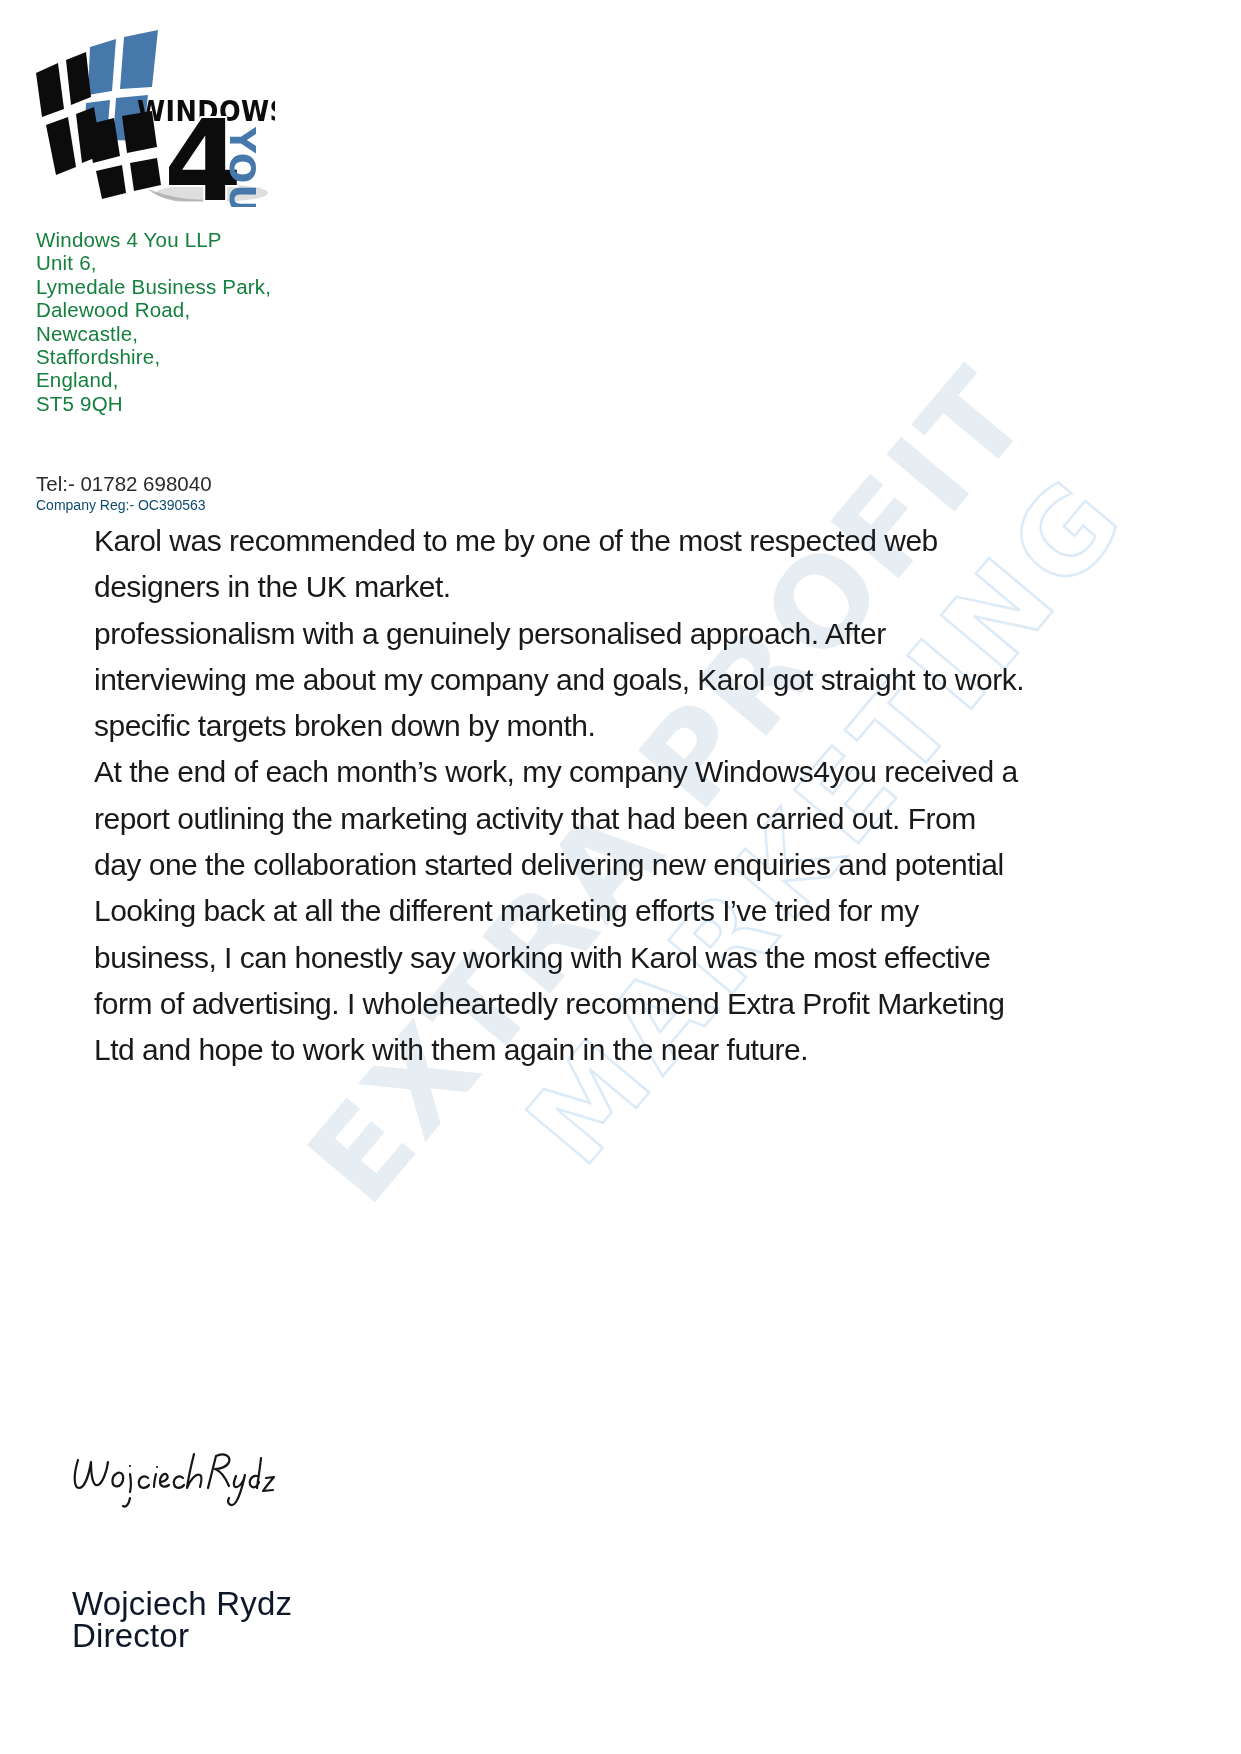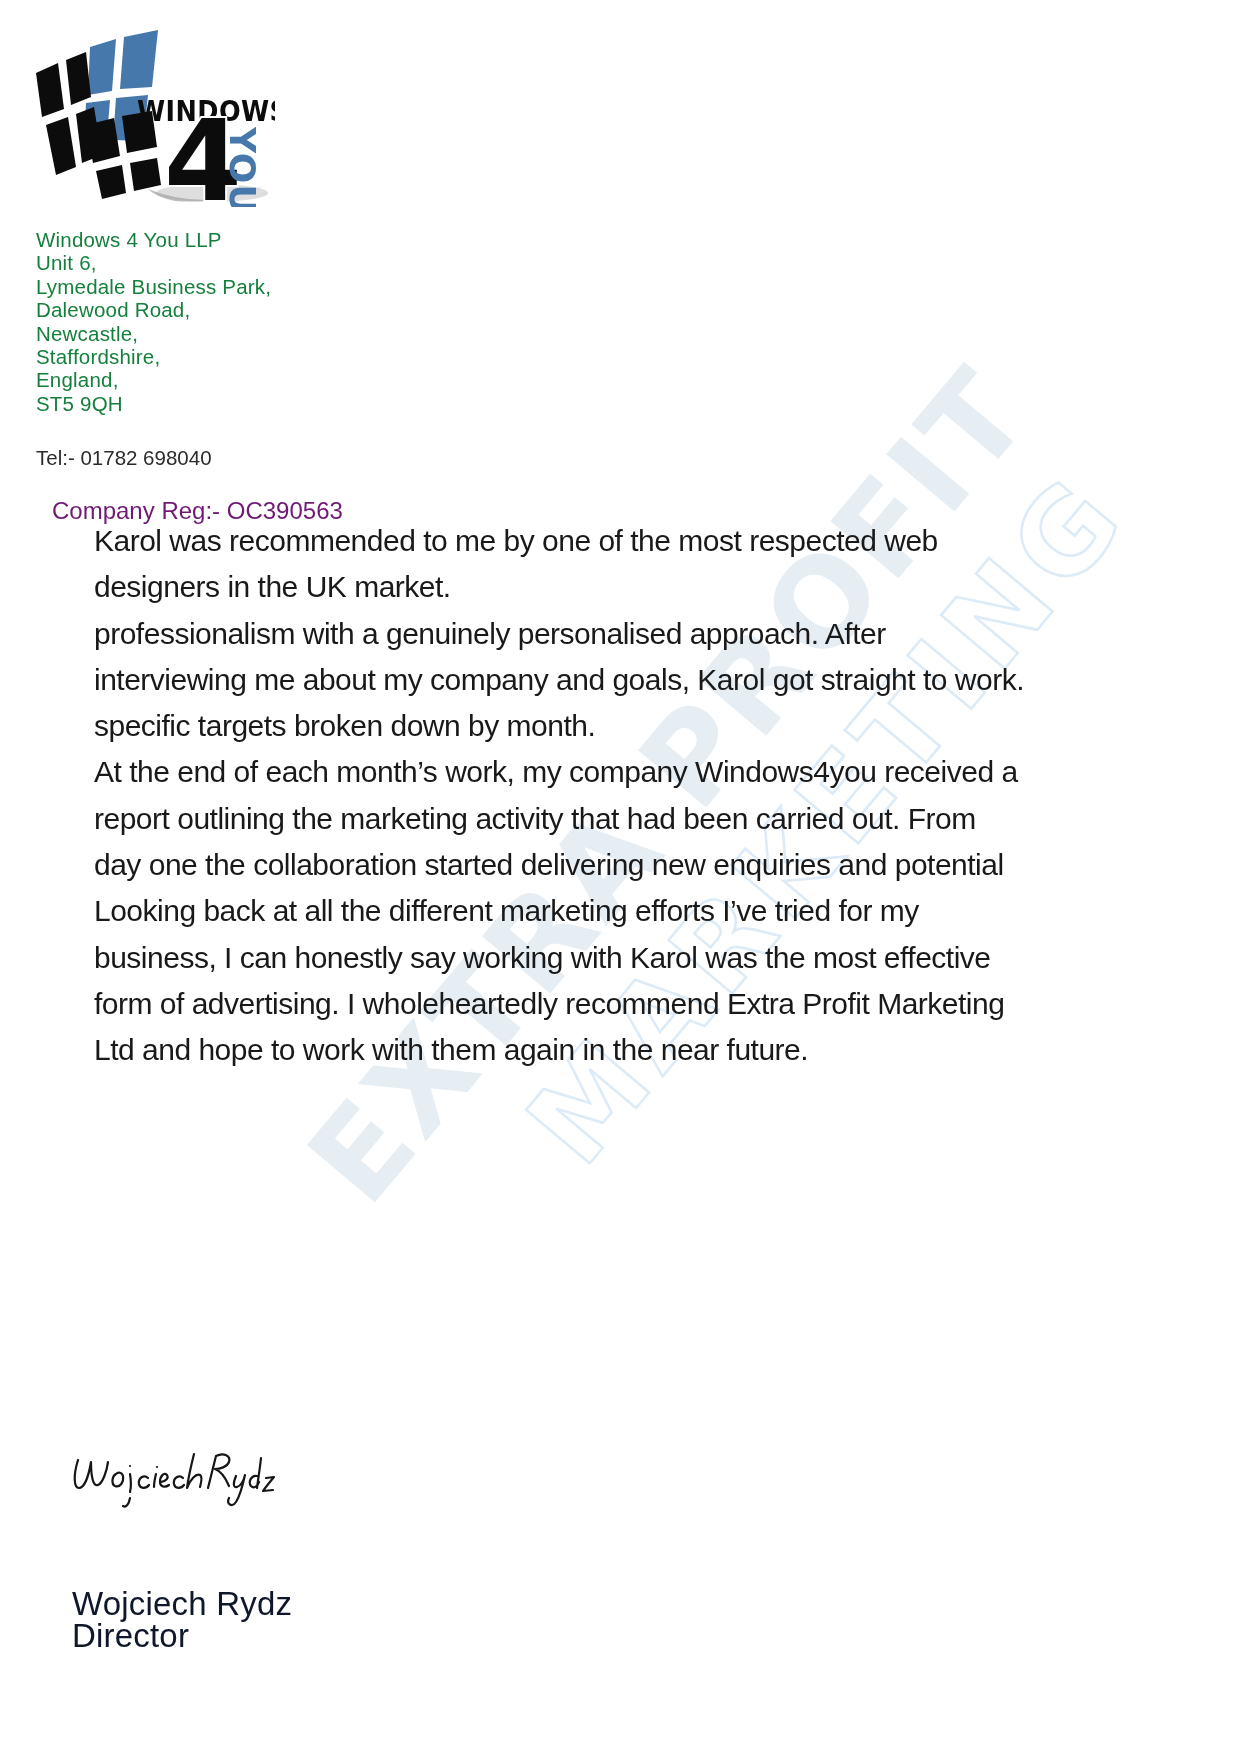--- a/index.html
+++ b/index.html
@@ -27,24 +27,24 @@
     transform:rotate(-50deg);transform-origin:50% 50%;
   }
   
   #logo{position:absolute;left:30px;top:25px;z-index:1;}
   #letterhead{
     position:absolute;left:36px;top:228px;z-index:1;
     font-size:20.5px;line-height:23.4px;color:#15803d;
     letter-spacing:0.2px;
   }
   .lh-line{white-space:nowrap;}
-  #tel-line{position:absolute;left:36px;top:446px;z-index:1;
+  #tel-line{position:absolute;left:36px;top:472px;z-index:1;
     font-size:20.5px;color:#2b2b2b;white-space:nowrap;}
   #reg-line{position:absolute;left:36px;top:497px;z-index:1;
-    font-size:24px;color:#701a75;white-space:nowrap;margin-left:16px;}
+    font-size:14px;color:#0c4a6e;white-space:nowrap;}
   
   #body-text{
     position:absolute;left:48px;top:518px;z-index:1;
     font-size:30px;line-height:46.3px;color:#191919;
     letter-spacing:-0.5px;
   }
   .body-line{white-space:nowrap;margin-left:46px;}
   
   #signature{position:absolute;left:70px;top:1438px;z-index:1;}
   #signoff{

